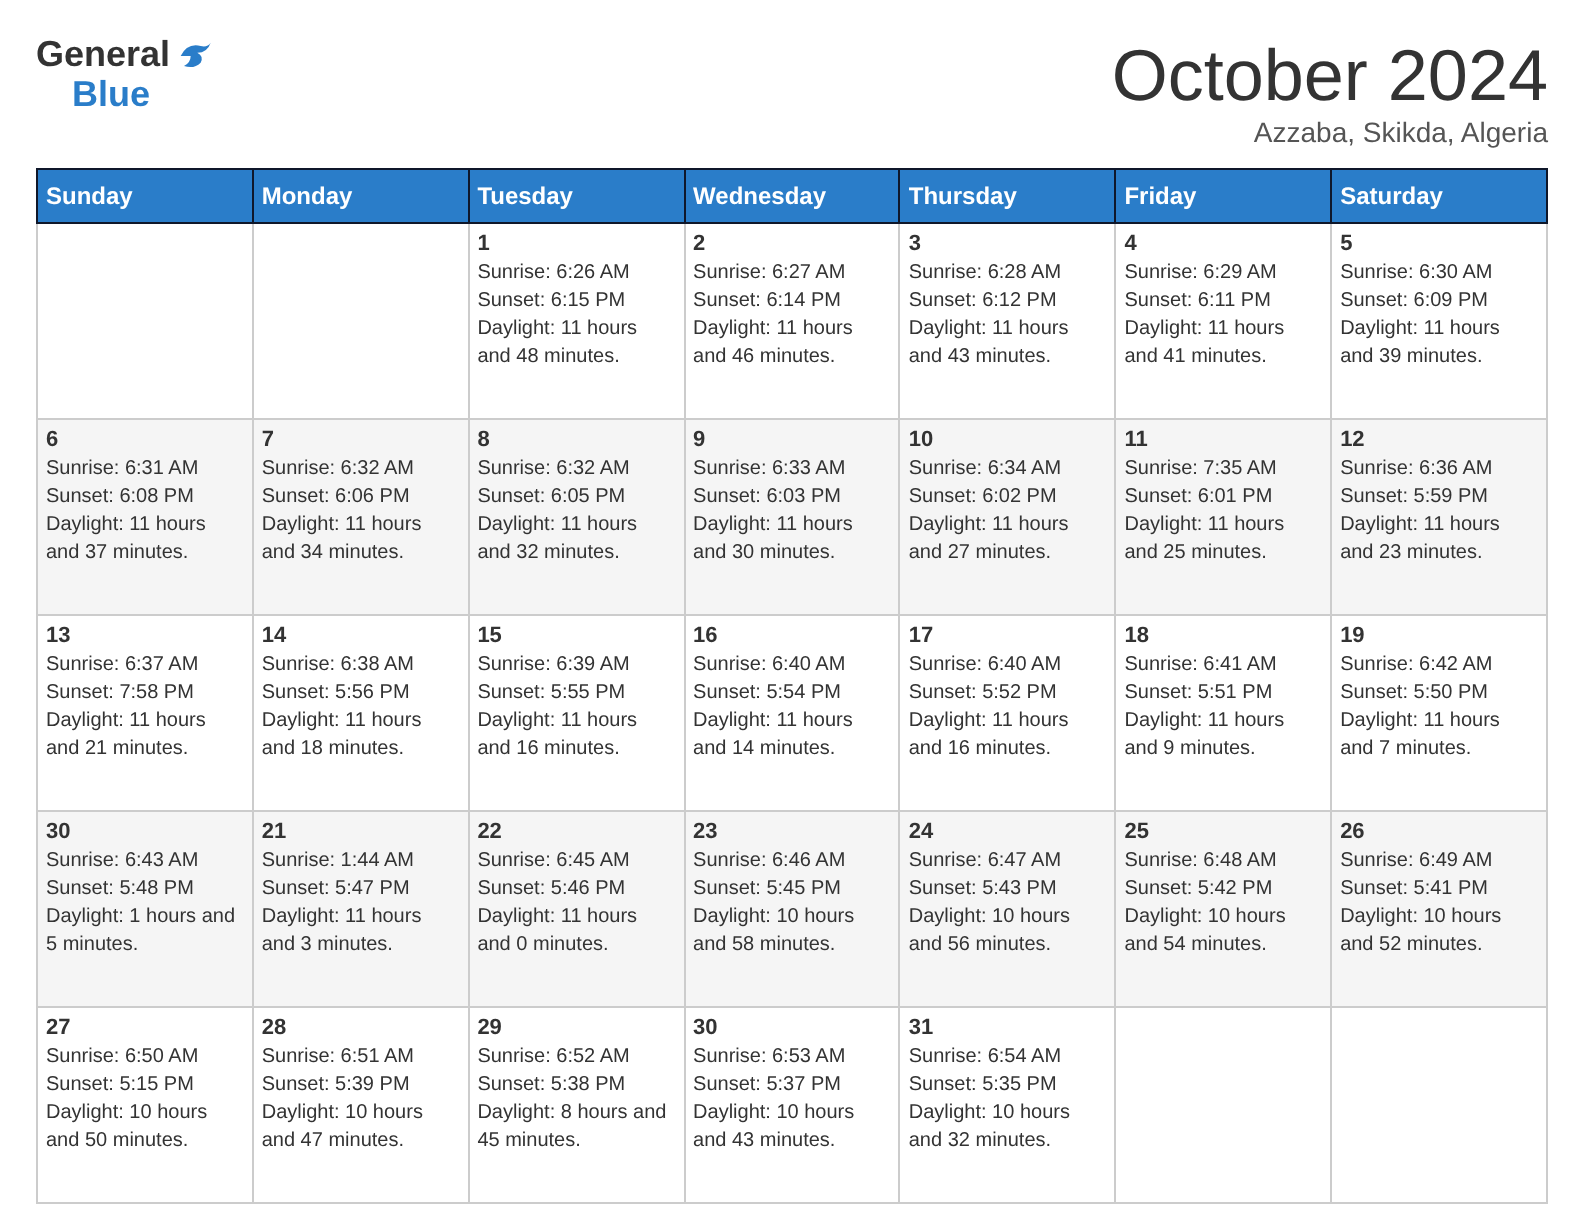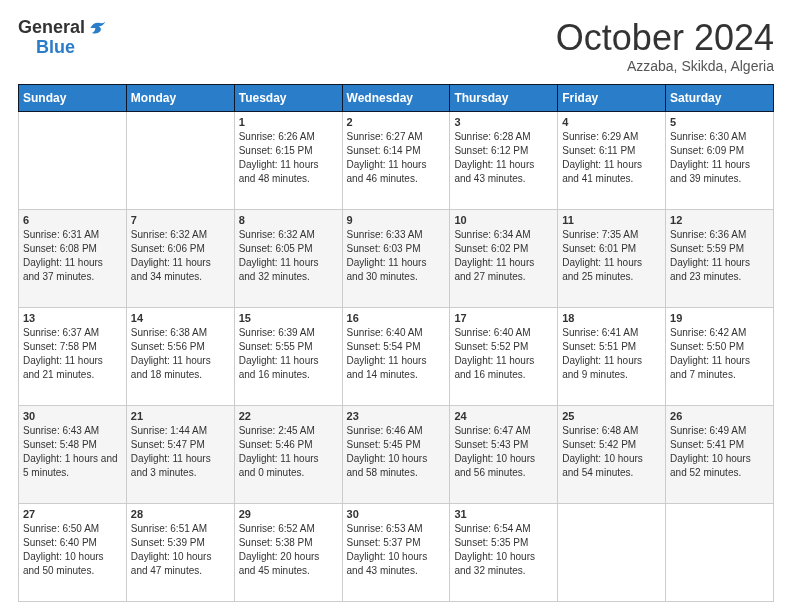--- a/index.html
+++ b/index.html
@@ -304,21 +304,21 @@
             <span class="day-num">21</span>
           <div class="day-info">
             <span>Sunrise: 1:44 AM</span><br>
             <span>Sunset: 5:47 PM</span><br>
             <span>Daylight: 11 hours and 3 minutes.</span>
           </div>
           </td>
           <td>
             <span class="day-num">22</span>
           <div class="day-info">
-            <span>Sunrise: 2:45 AM</span><br>
+            <span>Sunrise: 6:45 AM</span><br>
             <span>Sunset: 5:46 PM</span><br>
             <span>Daylight: 11 hours and 0 minutes.</span>
           </div>
           </td>
           <td>
             <span class="day-num">23</span>
           <div class="day-info">
             <span>Sunrise: 6:46 AM</span><br>
             <span>Sunset: 5:45 PM</span><br>
             <span>Daylight: 10 hours and 58 minutes.</span>
@@ -347,38 +347,38 @@
             <span>Sunset: 5:41 PM</span><br>
             <span>Daylight: 10 hours and 52 minutes.</span>
           </div>
           </td>
         </tr>
         <tr>
           <td>
             <span class="day-num">27</span>
           <div class="day-info">
             <span>Sunrise: 6:50 AM</span><br>
-            <span>Sunset: 6:40 PM</span><br>
+            <span>Sunset: 5:15 PM</span><br>
             <span>Daylight: 10 hours and 50 minutes.</span>
           </div>
           </td>
           <td>
             <span class="day-num">28</span>
           <div class="day-info">
             <span>Sunrise: 6:51 AM</span><br>
             <span>Sunset: 5:39 PM</span><br>
             <span>Daylight: 10 hours and 47 minutes.</span>
           </div>
           </td>
           <td>
             <span class="day-num">29</span>
           <div class="day-info">
             <span>Sunrise: 6:52 AM</span><br>
             <span>Sunset: 5:38 PM</span><br>
-            <span>Daylight: 20 hours and 45 minutes.</span>
+            <span>Daylight: 8 hours and 45 minutes.</span>
           </div>
           </td>
           <td>
             <span class="day-num">30</span>
           <div class="day-info">
             <span>Sunrise: 6:53 AM</span><br>
             <span>Sunset: 5:37 PM</span><br>
             <span>Daylight: 10 hours and 43 minutes.</span>
           </div>
           </td>

